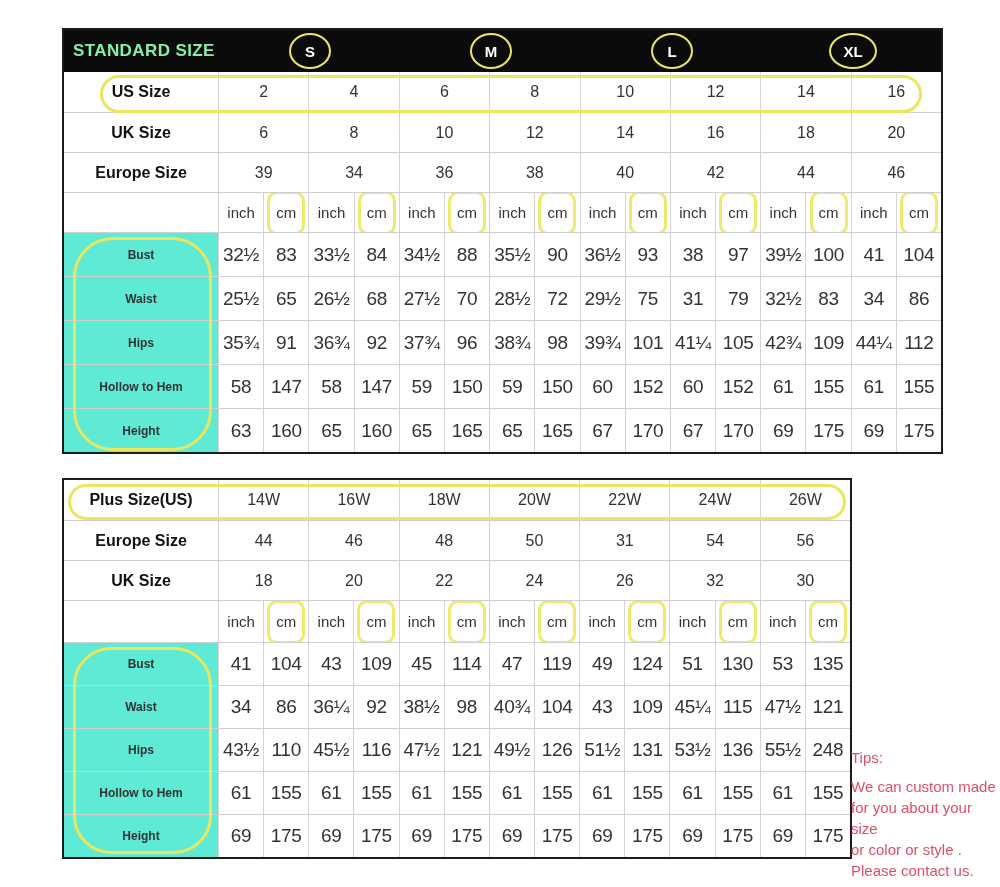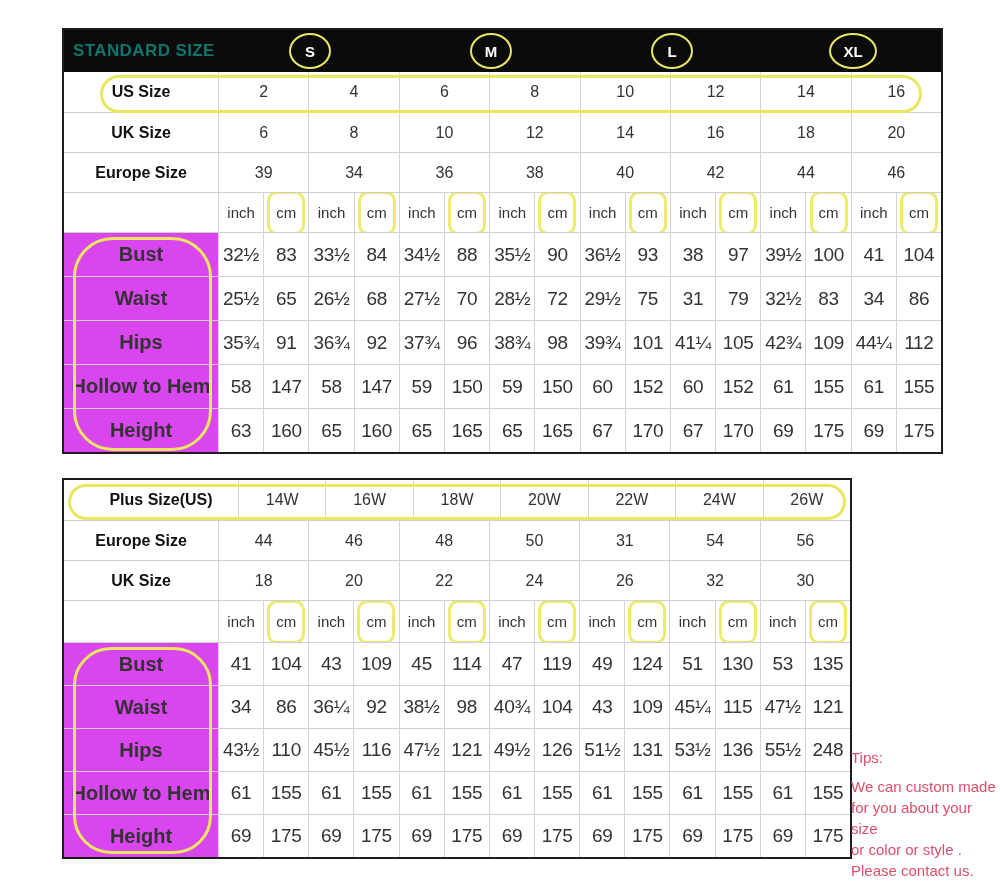--- a/index.html
+++ b/index.html
@@ -4,36 +4,36 @@
 <style>
   html,body{margin:0;padding:0;background:#fff;}
   .page{position:relative;width:1000px;height:887px;background:#ffffff;
         font-family:"Liberation Sans",sans-serif;color:#2b2b2b;overflow:hidden;}
 
   .size-table{position:absolute;background:#fff;border:2px solid #1c1c1c;box-sizing:border-box;}
   #standard-table{left:62px;top:28px;width:881px;}
   #plus-table{left:62px;top:478px;width:790px;}
 
   .table-header{height:42px;background:#0b0b0b;position:relative;display:flex;align-items:center;}
-  .table-title{color:#0f766e;font-weight:bold;font-size:17px;letter-spacing:.4px;padding-left:9px;}
+  .table-title{color:#86efac;font-weight:bold;font-size:17px;letter-spacing:.4px;padding-left:9px;}
   .badge{position:absolute;top:50%;transform:translate(-50%,-50%);
          width:38px;height:32px;border:2.5px solid #e9e664;border-radius:50%;
          display:flex;align-items:center;justify-content:center;
          color:#fff;font-weight:bold;font-size:15px;}
   .b0{left:246px;} .b1{left:427px;} .b2{left:608px;} .b3{left:789px;width:44px;}
 
   .row{display:grid;box-sizing:border-box;border-top:1px solid #cfcfcf;}
   .rows>.row:first-child{border-top:0;}
   .cell{display:flex;align-items:center;justify-content:center;border-left:1px solid #d4d4d4;
         box-sizing:border-box;overflow:hidden;}
   .cell:first-child{border-left:0;}
   .label-cell{font-weight:bold;font-size:16px;color:#111;}
   .size-val{font-size:16px;color:#333;}
   .measure .cell{font-size:19px;color:#333;letter-spacing:-0.3px;}
-  .measure .label-cell{background:#d946ef;font-size:20px;letter-spacing:0;}
+  .measure .label-cell{background:#5eead4;font-size:12px;letter-spacing:0;}
   .units .cell{font-size:15px;color:#333;}
   .cm-badge{border:3px solid #eceb6e;border-radius:10px;padding:9px 6px;line-height:20px;
             font-size:15px;color:#333;background:#fff;}
 
   #standard-table .row.size{height:40px;}
   #standard-table .row.units{height:40px;}
   #standard-table .row.measure{height:44px;}
   #plus-table .row.size{height:40px;}
   #plus-table .row.units{height:42px;}
   #plus-table .row.measure{height:43px;}
@@ -225,21 +225,21 @@
           <div class="cell inch-val">69</div>
           <div class="cell cm-val">175</div>
         </div>
       </div>
     <div class="oval" id="std-us-oval"></div>
     <div class="oval" id="std-label-oval"></div>
   </div>
 
   <div class="size-table" id="plus-table">
     <div class="rows">
-        <div class="row size" style="grid-template-columns: 154px repeat(7, 1fr); padding-left: 20px;">
+        <div class="row size" style="grid-template-columns: 154px repeat(7, 1fr);">
           <div class="cell label-cell">Plus Size(US)</div>
           <div class="cell size-val">14W</div>
           <div class="cell size-val">16W</div>
           <div class="cell size-val">18W</div>
           <div class="cell size-val">20W</div>
           <div class="cell size-val">22W</div>
           <div class="cell size-val">24W</div>
           <div class="cell size-val">26W</div>
         </div>
         <div class="row size" style="grid-template-columns: 154px repeat(7, 1fr);">

